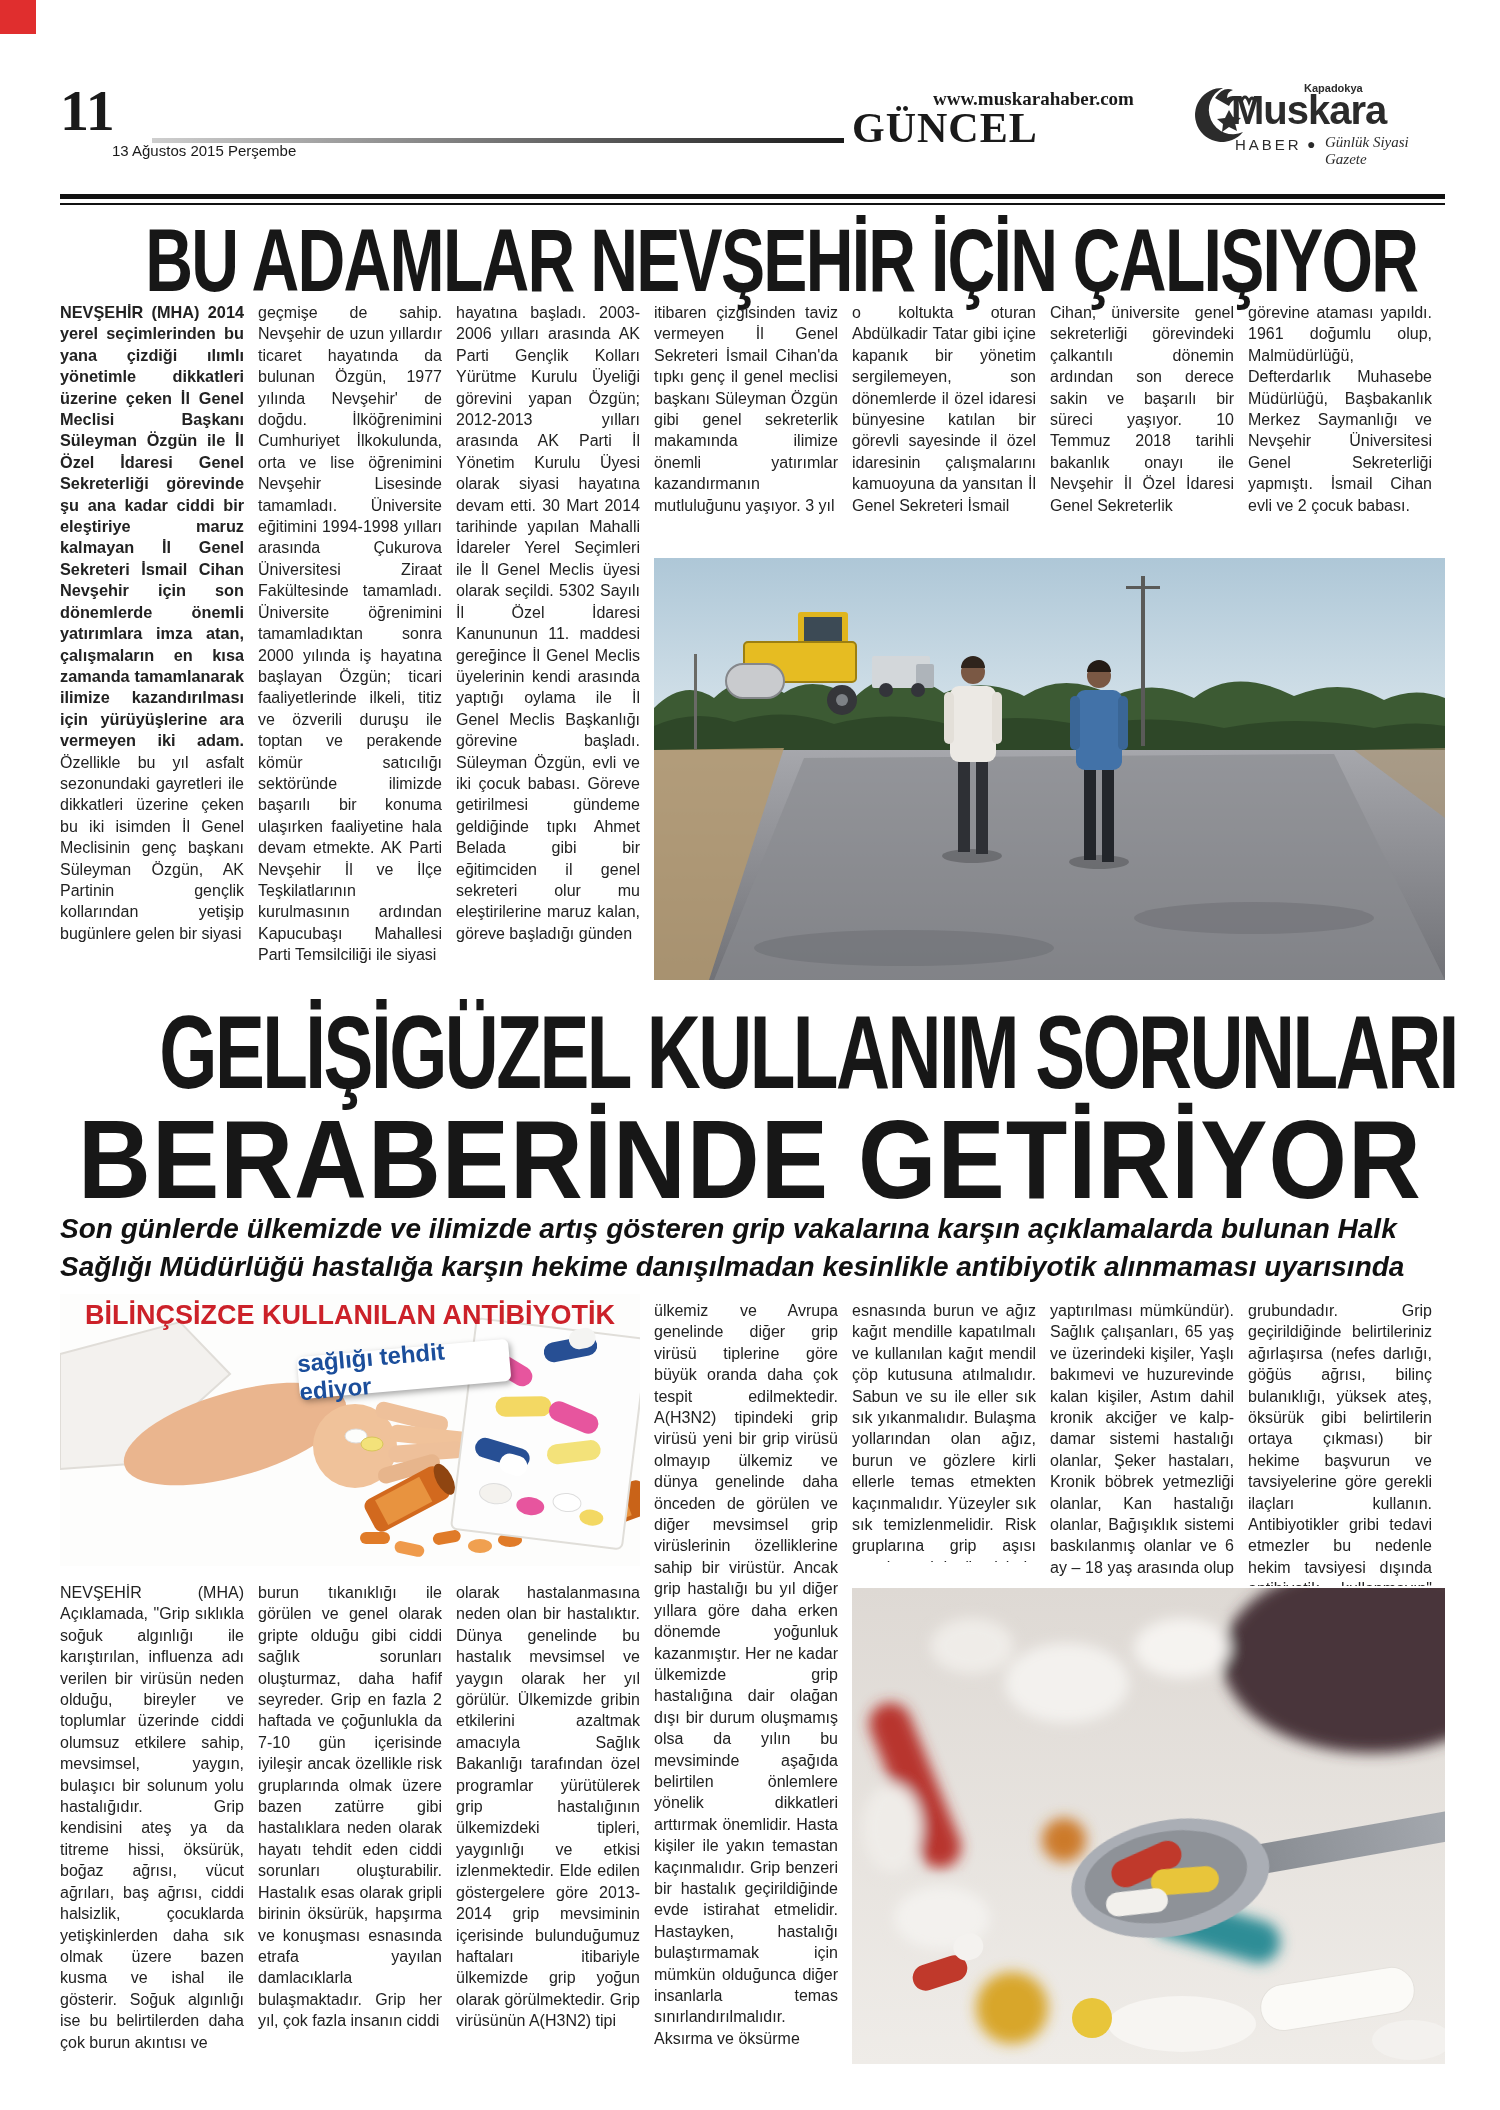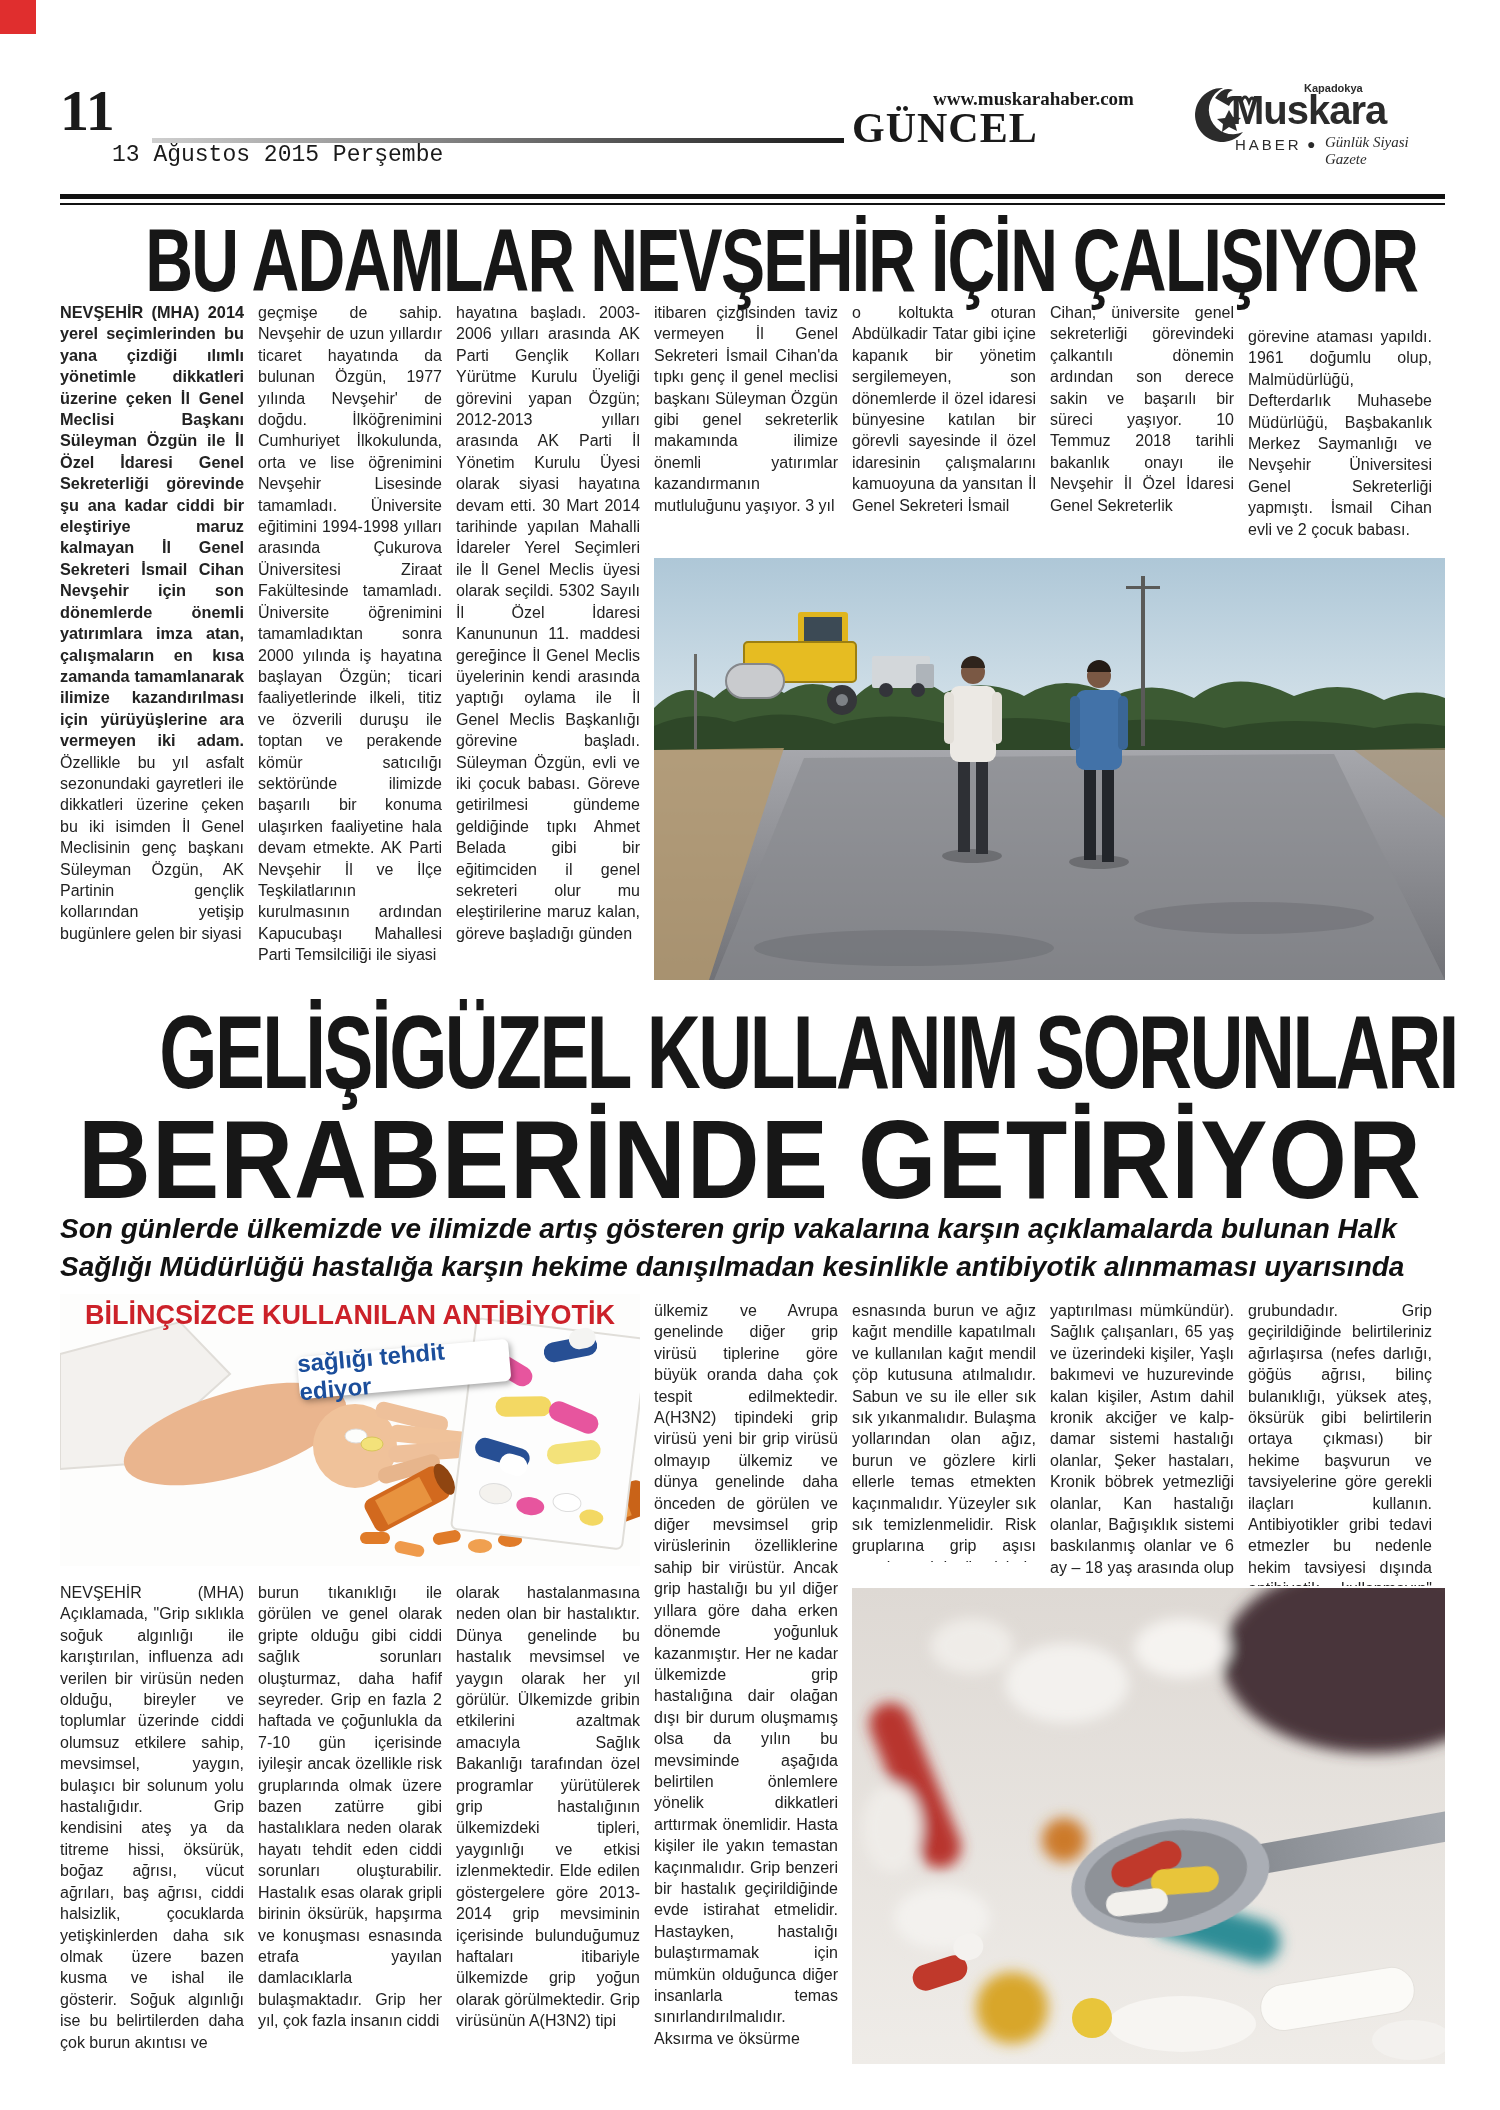--- a/index.html
+++ b/index.html
@@ -2,21 +2,21 @@
 <html><head>
 <meta charset="utf-8">
 <style>
   html,body{margin:0;padding:0;background:#e9e9e9;}
   .page{position:relative;width:1500px;height:2110px;background:#ffffff;overflow:hidden;
         font-family:"Liberation Sans",sans-serif;color:#1a1a1a;}
   .abs{position:absolute;}
   
   .corner-mark{left:0;top:0;width:36px;height:34px;background:#e02e2e;}
   .page-num{left:60px;top:82px;font-family:"Liberation Serif",serif;font-weight:bold;font-size:58px;line-height:1;}
-  .date{left:112px;top:142px;font-family:Liberation Mono, monospace;font-size:23px;}
+  .date{left:112px;top:142px;font-family:Liberation Sans, sans-serif;font-size:15px;}
   .grad-line{left:152px;top:138px;width:692px;height:5px;
              background:linear-gradient(to right,#cfcfcf,#1a1a1a);}
   .website{left:933px;top:88px;font-family:"Liberation Serif",serif;font-size:19px;font-weight:bold;}
   .section-name{left:852px;top:104px;font-family:"Liberation Serif",serif;font-weight:bold;
                 font-size:42px;letter-spacing:1px;}
   .logo{left:1185px;top:80px;width:268px;height:84px;}
   .logo-region{position:absolute;left:82px;top:2px;font-size:11px;font-weight:bold;color:#2b2b2b;margin-left:37px;}
   .logo-word{position:absolute;left:46px;top:8px;font-size:40px;font-weight:900;letter-spacing:-1px;color:#2b2b2b;}
   .logo-sub{position:absolute;left:50px;top:56px;font-size:15px;font-weight:normal;letter-spacing:3px;color:#2b2b2b;}
   .logo-dot{position:absolute;left:122px;top:56px;font-size:14px;color:#2b2b2b;}
@@ -87,21 +87,21 @@
 
   <div class="col" style="left:60px;top:302px;height:692px;">
     <span class="lead">NEVŞEHİR (MHA) 2014 yerel seçimlerinden bu yana çizdiği ılımlı yönetimle dikkatleri üzerine çeken İl Genel Meclisi Başkanı Süleyman Özgün ile İl Özel İdaresi Genel Sekreterliği görevinde şu ana kadar ciddi bir eleştiriye maruz kalmayan İl Genel Sekreteri İsmail Cihan Nevşehir için son dönemlerde önemli yatırımlara imza atan, çalışmaların en kısa zamanda tamamlanarak ilimize kazandırılması için yürüyüşlerine ara vermeyen iki adam.</span>
     <span>Özellikle bu yıl asfalt sezonundaki gayretleri ile dikkatleri üzerine çeken bu iki isimden İl Genel Meclisinin genç başkanı Süleyman Özgün, AK Partinin gençlik kollarından yetişip bugünlere gelen bir siyasi</span>
   </div>
   <div class="col" style="left:258px;top:302px;height:684px;">geçmişe de sahip. Nevşehir de uzun yıllardır ticaret hayatında da bulunan Özgün, 1977 yılında Nevşehir' de doğdu. İlköğrenimini Cumhuriyet İlkokulunda, orta ve lise öğrenimini Nevşehir Lisesinde tamamladı. Üniversite eğitimini 1994-1998 yılları arasında Çukurova Üniversitesi Ziraat Fakültesinde tamamladı. Üniversite öğrenimini tamamladıktan sonra 2000 yılında iş hayatına başlayan Özgün; ticari faaliyetlerinde ilkeli, titiz ve özverili duruşu ile toptan ve perakende kömür satıcılığı sektöründe ilimizde başarılı bir konuma ulaşırken faaliyetine hala devam etmekte. AK Parti Nevşehir İl ve İlçe Teşkilatlarının kurulmasının ardından Kapucubaşı Mahallesi Parti Temsilciliği ile siyasi</div>
   <div class="col" style="left:456px;top:302px;height:684px;">hayatına başladı. 2003-2006 yılları arasında AK Parti Gençlik Kolları Yürütme Kurulu Üyeliği görevini yapan Özgün; 2012-2013 yılları arasında AK Parti İl Yönetim Kurulu Üyesi olarak siyasi hayatına devam etti. 30 Mart 2014 tarihinde yapılan Mahalli İdareler Yerel Seçimleri ile İl Genel Meclis üyesi olarak seçildi. 5302 Sayılı İl Özel İdaresi Kanununun 11. maddesi gereğince İl Genel Meclis üyelerinin kendi arasında yaptığı oylama ile İl Genel Meclis Başkanlığı görevine başladı. Süleyman Özgün, evli ve iki çocuk babası. Göreve getirilmesi gündeme geldiğinde tıpkı Ahmet Belada gibi bir eğitimciden il genel sekreteri olur mu eleştirilerine maruz kalan, göreve başladığı günden</div>
   <div class="col" style="left:654px;top:302px;height:252px;">itibaren çizgisinden taviz vermeyen İl Genel Sekreteri İsmail Cihan'da tıpkı genç il genel meclisi başkanı Süleyman Özgün gibi genel sekreterlik makamında ilimize önemli yatırımlar kazandırmanın mutluluğunu yaşıyor. 3 yıl</div>
   <div class="col" style="left:852px;top:302px;height:252px;">o koltukta oturan Abdülkadir Tatar gibi içine kapanık bir yönetim sergilemeyen, son dönemlerde il özel idaresi bünyesine katılan bir görevli sayesinde il özel idaresinin çalışmalarını kamuoyuna da yansıtan İl Genel Sekreteri İsmail</div>
   <div class="col" style="left:1050px;top:302px;height:252px;">Cihan, üniversite genel sekreterliği görevindeki çalkantılı dönemin ardından son derece sakin ve başarılı bir süreci yaşıyor. 10 Temmuz 2018 tarihli bakanlık onayı ile Nevşehir İl Özel İdaresi Genel Sekreterlik</div>
-  <div class="col" style="left:1248px;top:302px;height:256px;margin-top:24px;">görevine ataması yapıldı. 1961 doğumlu olup, Malmüdürlüğü, Defterdarlık Muhasebe Müdürlüğü, Başbakanlık Merkez Saymanlığı ve Nevşehir Üniversitesi Genel Sekreterliği yapmıştı. İsmail Cihan evli ve 2 çocuk babası.</div>
+  <div class="col" style="left:1248px;top:302px;height:256px;">görevine ataması yapıldı. 1961 doğumlu olup, Malmüdürlüğü, Defterdarlık Muhasebe Müdürlüğü, Başbakanlık Merkez Saymanlığı ve Nevşehir Üniversitesi Genel Sekreterliği yapmıştı. İsmail Cihan evli ve 2 çocuk babası.</div>
 
   <div class="abs photo1">
     <svg width="791" height="422" viewBox="0 0 791 422">
       <defs>
         <linearGradient id="sky" x1="0" y1="0" x2="0" y2="1">
           <stop offset="0" stop-color="#aec7d7"></stop>
             <stop offset="1" stop-color="#dde8ee"></stop>
         </linearGradient>
         <linearGradient id="road" x1="0" y1="0" x2="0" y2="1">
           <stop offset="0" stop-color="#a6a7ac"></stop>

